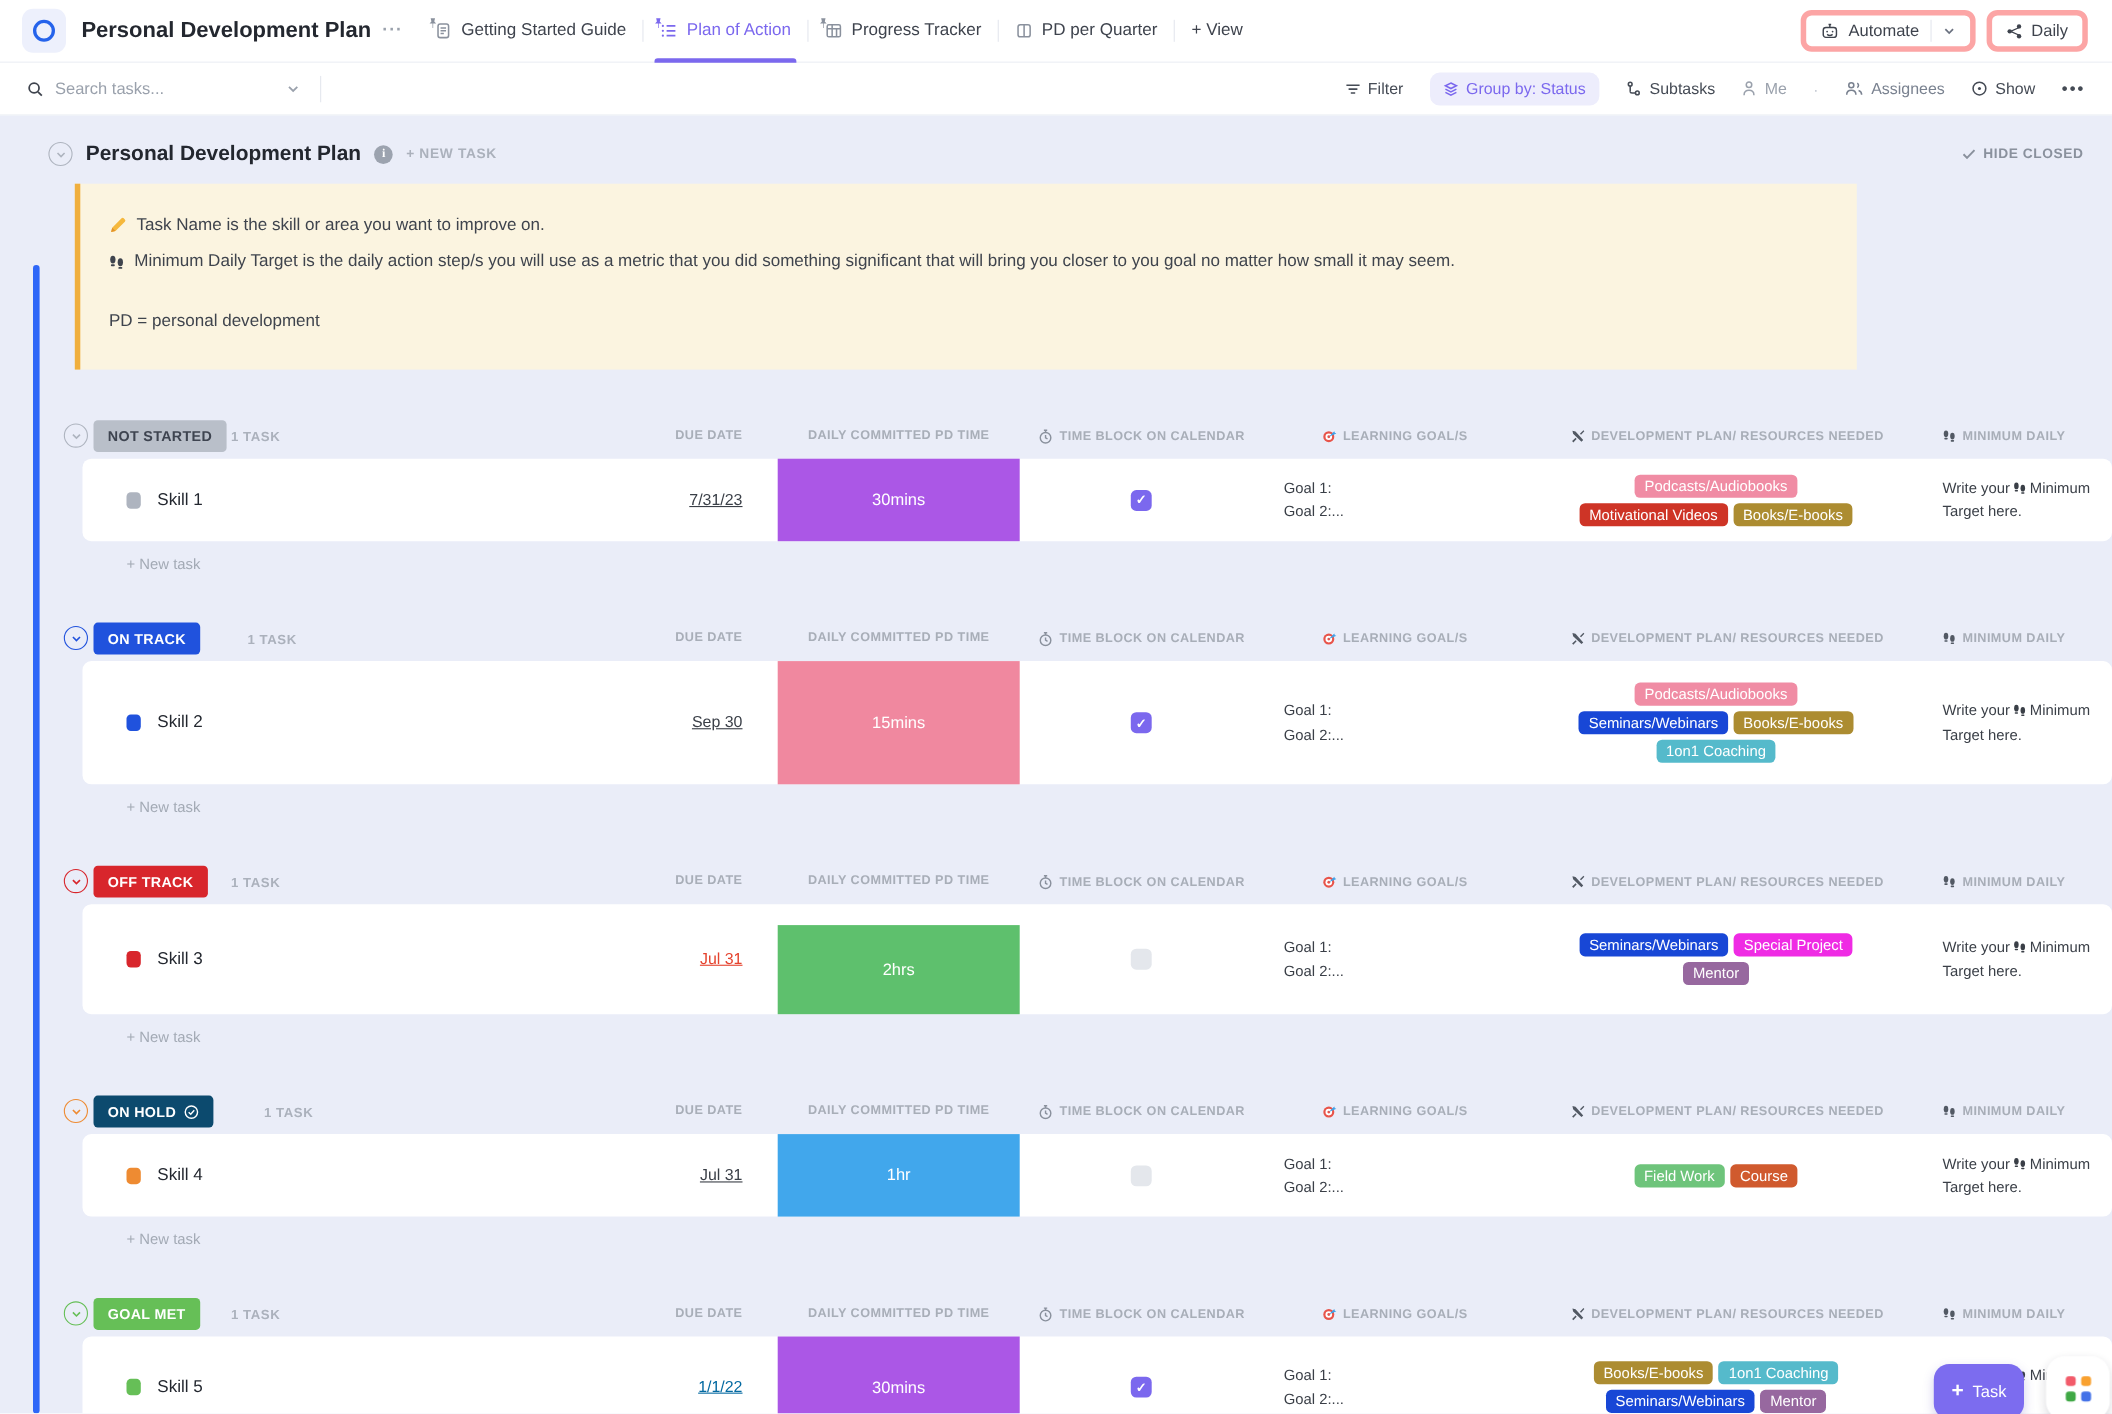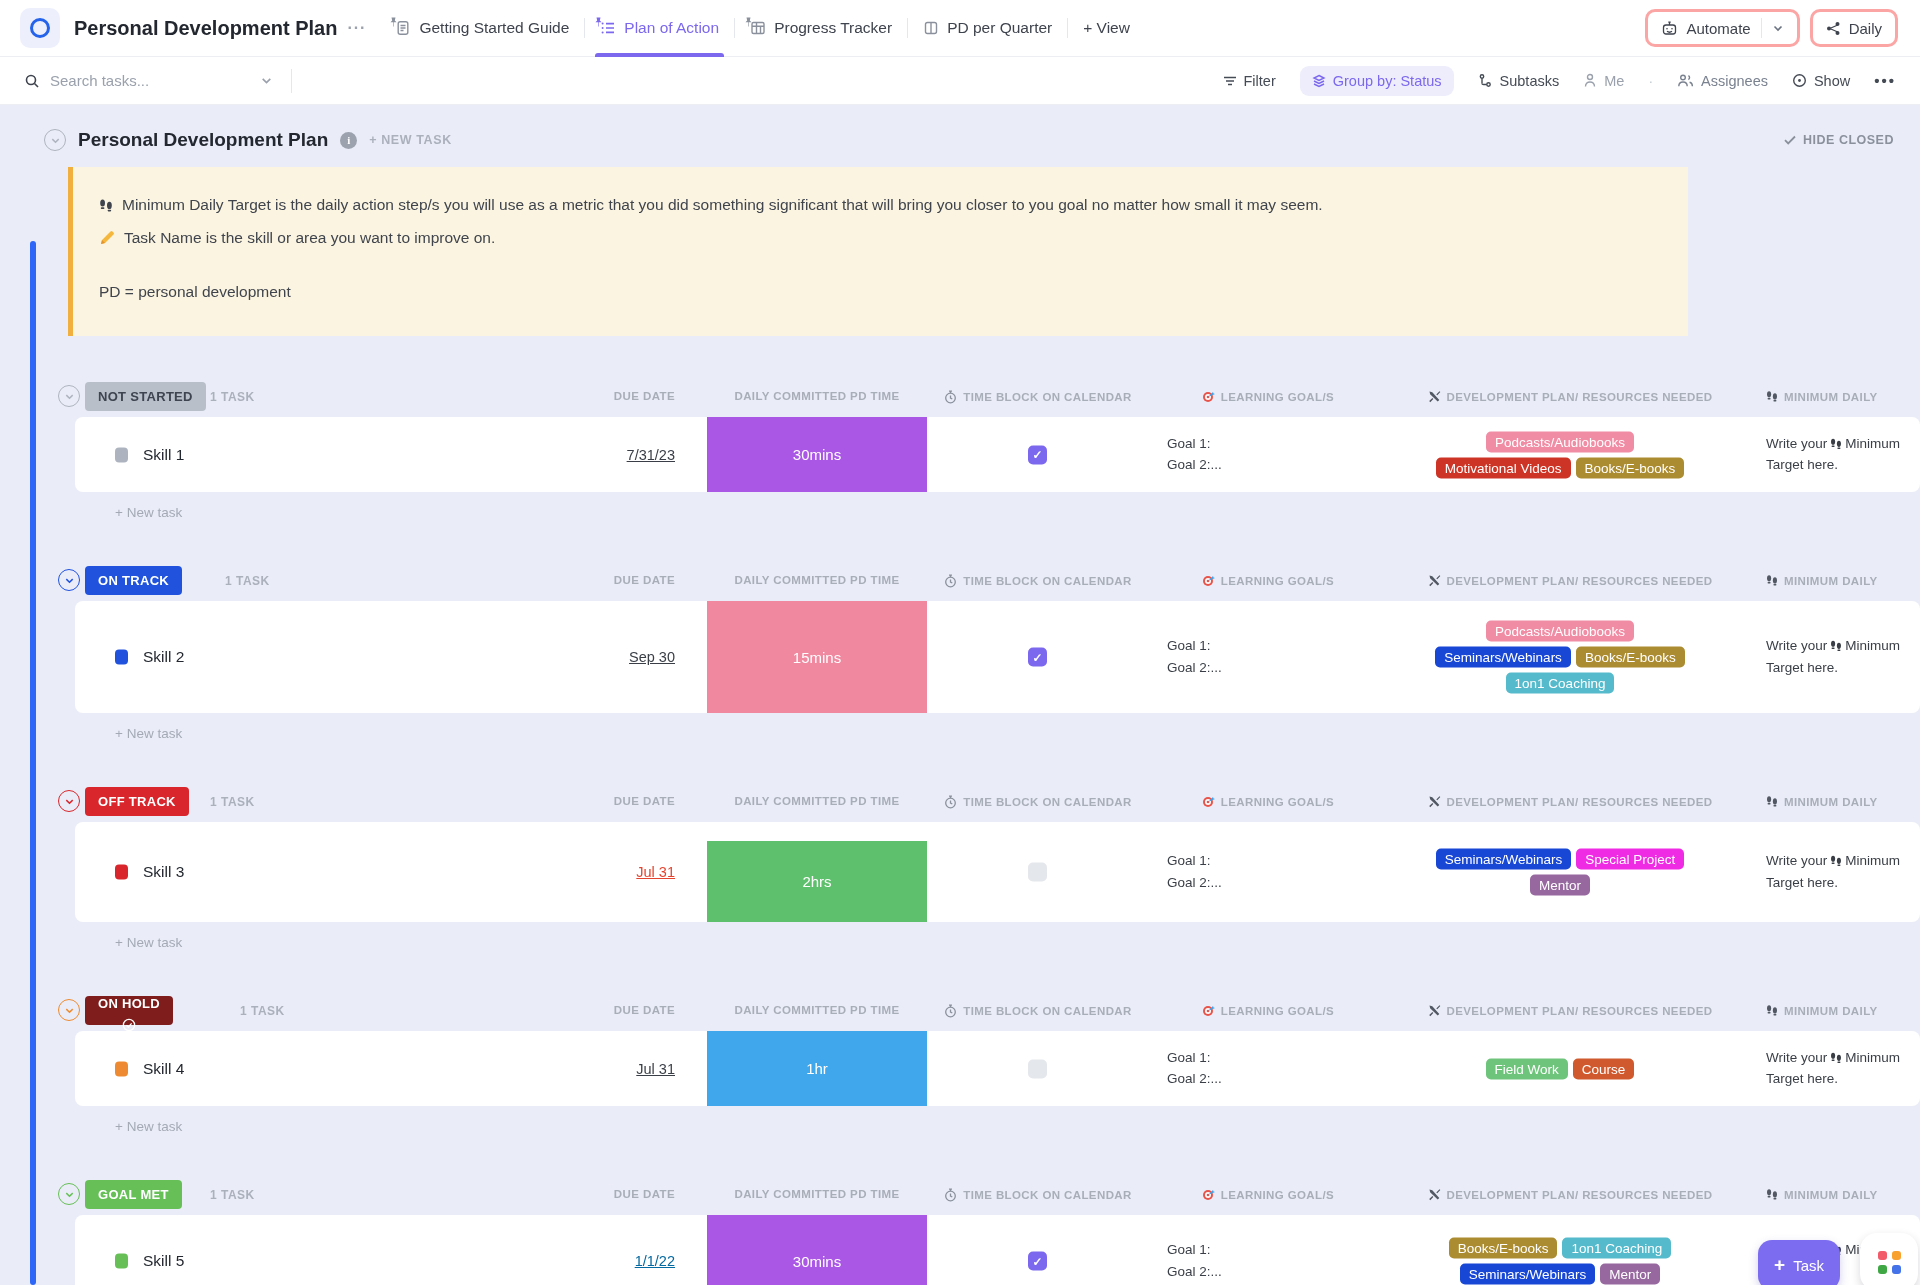--- a/index.html
+++ b/index.html
@@ -18,21 +18,21 @@
   .tab { display:flex; align-items:center; gap:8px; padding:0 15px; height:100%;
     font-size:15.5px; color:#3E434D; position:relative; cursor:pointer; white-space:nowrap; }
   .tab .tab-icon { color:#8A919D; position:relative; display:flex; }
   .tab .pin { position:absolute; top:-7px; left:-6px; color:#8A919D; }
   .tab.active { color:#7B68EE; }
   .tab.active .tab-icon, .tab.active .pin { color:#7B68EE; }
   .tab.active::after { content:""; position:absolute; left:10px; right:10px; bottom:-1px;
     height:4px; border-radius:3px 3px 0 0; background:#7B68EE; }
   .tab-div { width:1px; height:20px; background:#E4E7EE; }
   .topbar-right { margin-left:auto; display:flex; gap:10px; align-items:center; }
-  .btn { display:flex; align-items:center; gap:8px; border:3px solid #fca5a5; background:#fff;
+  .btn { display:flex; align-items:center; gap:8px; border:5px solid #fca5a5; background:#fff;
     border-radius:10px; height:38px; padding:0 13px; font-size:15px; color:#3E434D; cursor:pointer; }
   .btn .inner-sep { width:1px; height:20px; background:#E4E7EE; margin:0 2px; }
   .icon { display:inline-flex; flex:none; }
 
   
   .toolbar { height:48px; display:flex; align-items:center; padding:0 24px;
     background:#fff; border-bottom:1px solid #ECEEF4; }
   .search { display:flex; align-items:center; gap:10px; color:#9AA1AC; width:300px; }
   .search input { border:none; outline:none; font-size:15px; width:200px; color:#3E434D;
     font-family:"Liberation Sans", sans-serif; }
@@ -319,37 +319,37 @@
       <svg width="12" height="10" viewBox="0 0 12 10" fill="none" stroke="#8A919D" stroke-width="1.8">
           <path d="M1 5.2 4.2 8.5 11 1.5"></path>
         </svg>
       <span>HIDE CLOSED</span>
     </span>
   </div>
 
   <div class="info-box">
     <div class="info-line">
       <span class="icon">
+        <svg width="16" height="16" viewBox="0 0 16 16">
+            <path d="M2 14l1-4 8.5-8.5a1.4 1.4 0 0 1 2 0l1 1a1.4 1.4 0 0 1 0 2L6 13z" fill="#F5B83D"></path>
+            <path d="M2 14l1-4 3 3z" fill="#E2932B"></path>
+          </svg>
+      </span>
+      <span>Task Name is the skill or area you want to improve on.</span>
+    </div>
+    <div class="info-line">
+      <span class="icon">
         <svg width="14" height="15" viewBox="0 0 14 15" fill="#3F444D">
             <ellipse cx="3.6" cy="5" rx="2.4" ry="3.6"></ellipse>
             <rect x="1.8" y="9.3" width="3.6" height="1.7" rx=".8"></rect>
             <ellipse cx="10.4" cy="7.4" rx="2.4" ry="3.6"></ellipse>
             <rect x="8.6" y="11.7" width="3.6" height="1.7" rx=".8"></rect>
           </svg>
       </span>
       <span>Minimum Daily Target is the daily action step/s you will use as a metric that you did something significant that will bring you closer to you goal no matter how small it may seem.</span>
-    </div>
-    <div class="info-line">
-      <span class="icon">
-        <svg width="16" height="16" viewBox="0 0 16 16">
-            <path d="M2 14l1-4 8.5-8.5a1.4 1.4 0 0 1 2 0l1 1a1.4 1.4 0 0 1 0 2L6 13z" fill="#F5B83D"></path>
-            <path d="M2 14l1-4 3 3z" fill="#E2932B"></path>
-          </svg>
-      </span>
-      <span>Task Name is the skill or area you want to improve on.</span>
     </div>
     <div class="info-line last">
       <span>PD = personal development</span>
     </div>
   </div>
 
   <div class="groups">
 
     <section class="group g0">
       <div class="ghead">
@@ -589,21 +589,21 @@
       <div class="newtask">+ New task</div>
     </section>
 
     <section class="group g3">
       <div class="ghead">
         <span class="collapse" style="border-color: rgb(238, 139, 50); color: rgb(238, 139, 50);">
           <svg width="11" height="11" viewBox="0 0 12 12" fill="none" stroke="currentColor" stroke-width="1.6">
               <path d="M2.5 4.5 6 8l3.5-3.5"></path>
             </svg>
         </span>
-        <span class="badge" style="background-color: #7f1d1d; color: rgb(255, 255, 255); flex-direction: column;">
+        <span class="badge" style="background-color: #0c4a6e; color: rgb(255, 255, 255);">
           <span>ON HOLD</span>
           <span class="badge-check">
             <svg width="14" height="14" viewBox="0 0 14 14" fill="none" stroke="#fff" stroke-width="1.3">
                 <circle cx="7" cy="7" r="5.6"></circle>
                 <path d="M4.5 7.2 6.4 9l3.2-3.6"></path>
               </svg>
           </span>
         </span>
         <span class="gcount">1 TASK</span>
         <span class="col col-due">DUE DATE</span>

